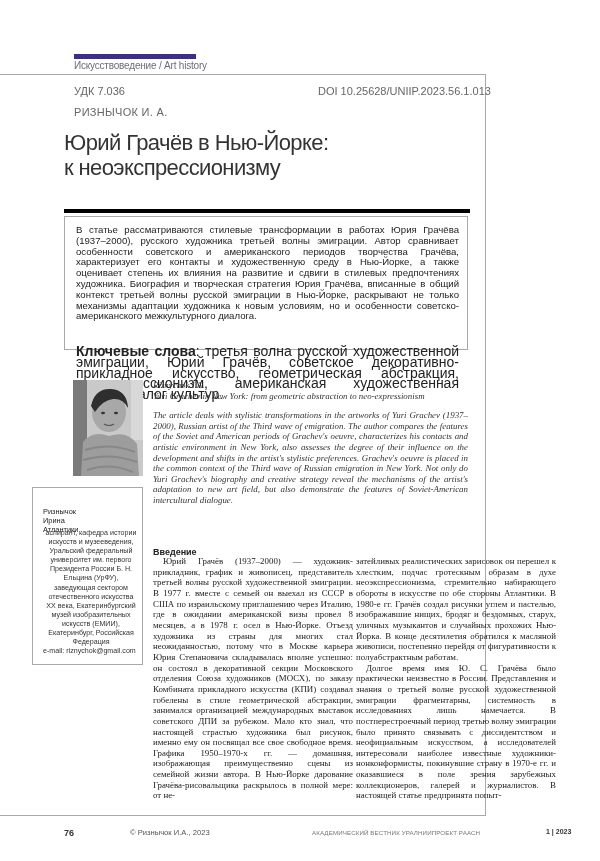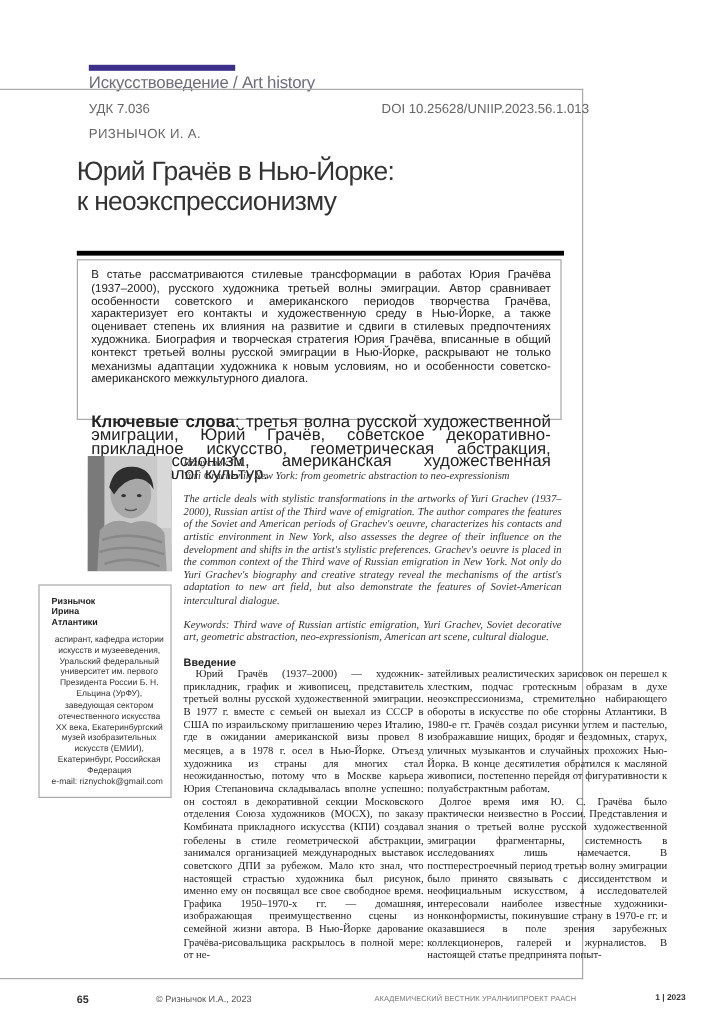--- a/index.html
+++ b/index.html
@@ -5,21 +5,21 @@
   html, body { margin: 0; padding: 0; }
   body {
     width: 600px; height: 861px; position: relative; overflow: hidden;
     background: #ffffff; color: #222;
     font-family: "Liberation Sans", sans-serif;
   }
   .abs { position: absolute; }
 
   
   .section-label {
-    left: 74px; top: 60px; font-size: 14px; color: #6d6d7a; letter-spacing: -0.2px;
+    left: 74px; top: 60px; font-size: 10px; color: #6d6d7a; letter-spacing: -0.2px;
     white-space: nowrap;
   }
   .section-bar {
     left: 74px; top: 54px; width: 122px; height: 5px; background: #3b2f8a;
   }
 
   
   .frame-top { left: 0; top: 74px; width: 486px; height: 1px; background: #a9a9a9; }
   .frame-right { left: 485px; top: 74px; width: 1px; height: 742px; background: #a9a9a9; }
   .frame-bottom { left: 0; top: 815px; width: 486px; height: 1px; background: #a9a9a9; }
@@ -66,22 +66,22 @@
   }
   .en-block p { margin: 0; text-align: justify; }
   .en-block .gap { height: 9px; }
 
   
   .author-box {
     left: 32px; top: 487px; width: 111px; height: 178px;
     border: 1px solid #a9a9a9; box-sizing: border-box;
   }
   .author-name {
-    left: 43px; top: 496px; width: 95px;
-    font-size: 7.4px; line-height: 9.2px; font-weight: bold; color: #222;
+    left: 43px; top: 507px; width: 95px;
+    font-size: 7.4px; line-height: 9.2px; font-weight: normal; color: #222;
   }
   .author-affil {
     left: 43px; top: 529px; width: 96px;
     font-size: 7.1px; line-height: 9.1px; color: #333; text-align: center;
   }
   .author-email {
     left: 43px; top: 647px; width: 96px;
     font-size: 7.1px; line-height: 9px; color: #333; white-space: nowrap;
   }
 
@@ -143,37 +143,36 @@
     <path d="M12 70 Q36 62 62 72 M10 80 Q36 72 64 82 M14 90 Q36 82 60 92" stroke="#888" stroke-width="2" fill="none"></path>
   </svg>
 </div>
 
 <div class="abs en-block">
   <p>Riznychok I.A.</p>
   <p>Yuri Grachev in New York: from geometric abstraction to neo-expressionism</p>
   <div class="gap"></div>
   <p>The article deals with stylistic transformations in the artworks of Yuri Grachev (1937–2000), Russian artist of the Third wave of emigration. The author compares the features of the Soviet and American periods of Grachev's oeuvre, characterizes his contacts and artistic environment in New York, also assesses the degree of their influence on the development and shifts in the artist's stylistic preferences. Grachev's oeuvre is placed in the common context of the Third wave of Russian emigration in New York. Not only do Yuri Grachev's biography and creative strategy reveal the mechanisms of the artist's adaptation to new art field, but also demonstrate the features of Soviet-American intercultural dialogue.</p>
   <div class="gap"></div>
-  <p>Keywords: Third wave of Russian artistic emigration, Yuri Grachev, Soviet decorative art, geometric abstraction, neo-expressionism, American art scene, cultural dialogue.</p>
 </div>
 
 <div class="abs author-box"></div>
 <div class="abs author-name">
   <div>Ризнычок</div>
   <div>Ирина</div>
   <div>Атлантики</div>
 </div>
 <div class="abs author-affil">аспирант, кафедра истории искусств и музееведения, Уральский федеральный университет им. первого Президента России Б. Н. Ельцина (УрФУ), заведующая сектором отечественного искусства XX века, Екатеринбургский музей изобразительных искусств (ЕМИИ), Екатеринбург, Российская Федерация</div>
 <div class="abs author-email">e-mail: riznychok@gmail.com</div>
 
 <div class="abs intro-heading">Введение</div>
 <div class="abs body-col col-left">
   <p class="indent">Юрий Грачёв (1937–2000) — художник-прикладник, график и живописец, представитель третьей волны русской художественной эмиграции. В 1977 г. вместе с семьей он выехал из СССР в США по израильскому приглашению через Италию, где в ожидании американской визы провел 8 месяцев, а в 1978 г. осел в Нью-Йорке. Отъезд художника из страны для многих стал неожиданностью, потому что в Москве карьера Юрия Степановича складывалась вполне успешно: он состоял в декоративной секции Московского отделения Союза художников (МОСХ), по заказу Комбината прикладного искусства (КПИ) создавал гобелены в стиле геометрической абстракции, занимался организацией международных выставок советского ДПИ за рубежом. Мало кто знал, что настоящей страстью художника был рисунок, именно ему он посвящал все свое свободное время. Графика 1950–1970-х гг. — домашняя, изображающая преимущественно сцены из семейной жизни автора. В Нью-Йорке дарование Грачёва-рисовальщика раскрылось в полной мере: от не-</p>
 </div>
 <div class="abs body-col col-right">
   <p>затейливых реалистических зарисовок он перешел к хлестким, подчас гротескным образам в духе неоэкспрессионизма, стремительно набирающего обороты в искусстве по обе стороны Атлантики. В 1980-е гг. Грачёв создал рисунки углем и пастелью, изображавшие нищих, бродяг и бездомных, старух, уличных музыкантов и случайных прохожих Нью-Йорка. В конце десятилетия обратился к масляной живописи, постепенно перейдя от фигуративности к полуабстрактным работам.</p>
   <p class="indent">Долгое время имя Ю. С. Грачёва было практически неизвестно в России. Представления и знания о третьей волне русской художественной эмиграции фрагментарны, системность в исследованиях лишь намечается. В постперестроечный период третью волну эмиграции было принято связывать с диссидентством и неофициальным искусством, а исследователей интересовали наиболее известные художники-нонконформисты, покинувшие страну в 1970-е гг. и оказавшиеся в поле зрения зарубежных коллекционеров, галерей и журналистов. В настоящей статье предпринята попыт-</p>
 </div>
 
-<div class="abs page-num">65</div>
+<div class="abs page-num">76</div>
 <div class="abs copyright">© Ризнычок И.А., 2023</div>
 <div class="abs journal">АКАДЕМИЧЕСКИЙ ВЕСТНИК УРАЛНИИПРОЕКТ РААСН</div>
 <div class="abs issue">1 | 2023</div>
 
 </body></html>

